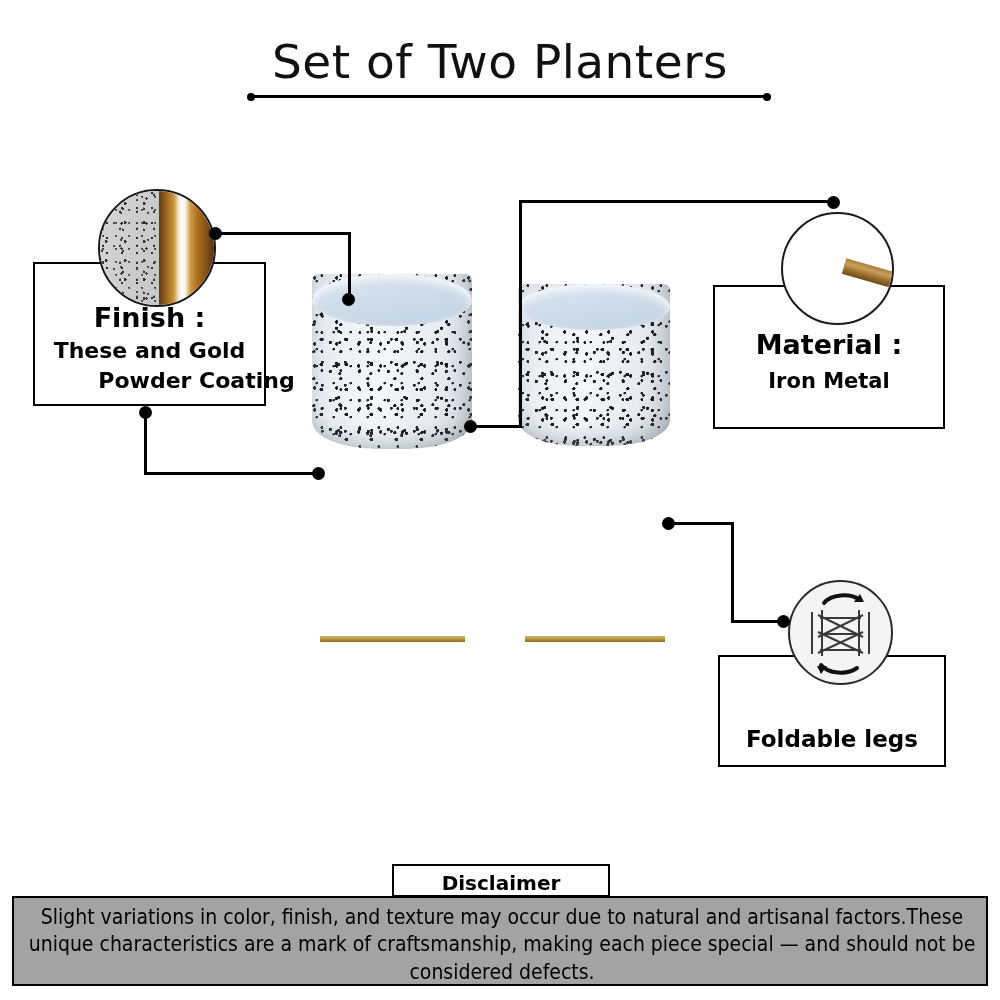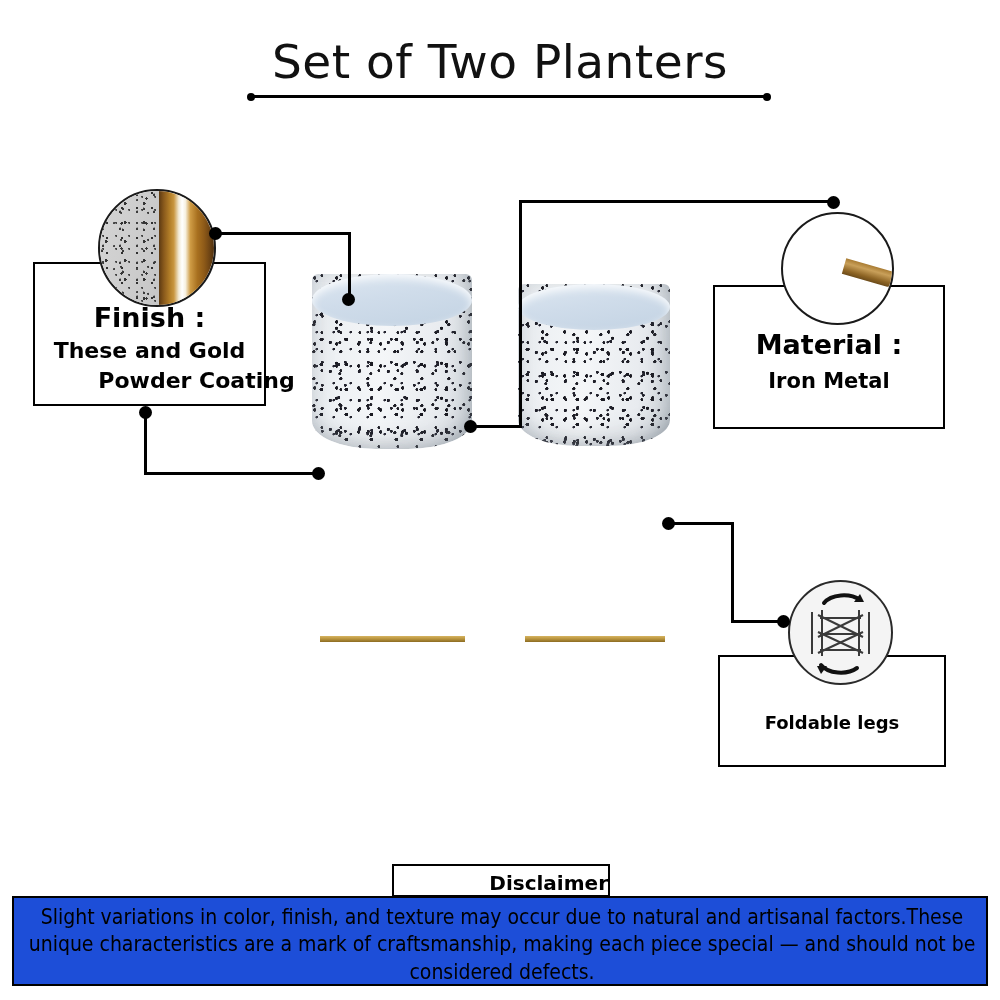--- a/index.html
+++ b/index.html
@@ -38,21 +38,21 @@
   }
 
   #finish-box   { left:33px;  top:262px; width:233px; height:144px; }
   #material-box { left:713px; top:285px; width:232px; height:144px; }
   #foldable-box { left:718px; top:655px; width:228px; height:112px; }
 
   .finish-head   { top:38px;  font-size:27px; }
   .finish-sub    { top:74px;  font-size:22px; }
   .material-head { top:42px;  font-size:27px; }
   .material-sub  { top:82px;  font-size:21px; }
-  .foldable-lbl  { top:55px;  font-size:18px; }
+  .foldable-lbl  { top:68px;  font-size:23px; }
 
   
   .zoom-circle {
     position:absolute; border-radius:50%; border:2.5px solid #1a1a1a;
     overflow:hidden; background:#fff;
   }
   #finish-circle   { left:98px;  top:189px; width:118px; height:118px; }
   #material-circle { left:781px; top:212px; width:113px; height:113px; }
   #foldable-circle { left:788px; top:580px; width:105px; height:105px;
                      border-color:#2a2a2a; background:#f4f4f4; }
@@ -133,26 +133,26 @@
 
   
   .fold-svg { position:absolute; left:0; top:0; }
 
   
   #disclaimer-label-box {
     position:absolute; left:392px; top:864px; width:218px; height:33px;
     border:2px solid #000; background:#fff; z-index:3;
   }
   #disclaimer-label {
-    position:absolute; left:0; top:5px; width:100%; text-align:right;
+    position:absolute; left:0; top:5px; width:100%; text-align:center;
     font-family:"DejaVu Sans", sans-serif; font-weight:700; font-size:20px;
   }
   #disclaimer-box {
     position:absolute; left:12px; top:896px; width:976px; height:90px;
-    border:2px solid #000; background:#1d4ed8; z-index:2;
+    border:2px solid #000; background:#a3a3a3; z-index:2;
   }
   #disclaimer-text {
     position:absolute; left:10px; top:6px; width:956px; text-align:center;
     font-family:"DejaVu Sans Condensed","DejaVu Sans", sans-serif;
     font-size:21px; line-height:1.30; color:#000;
   }
 </style>
 </head>
 <body>
 

